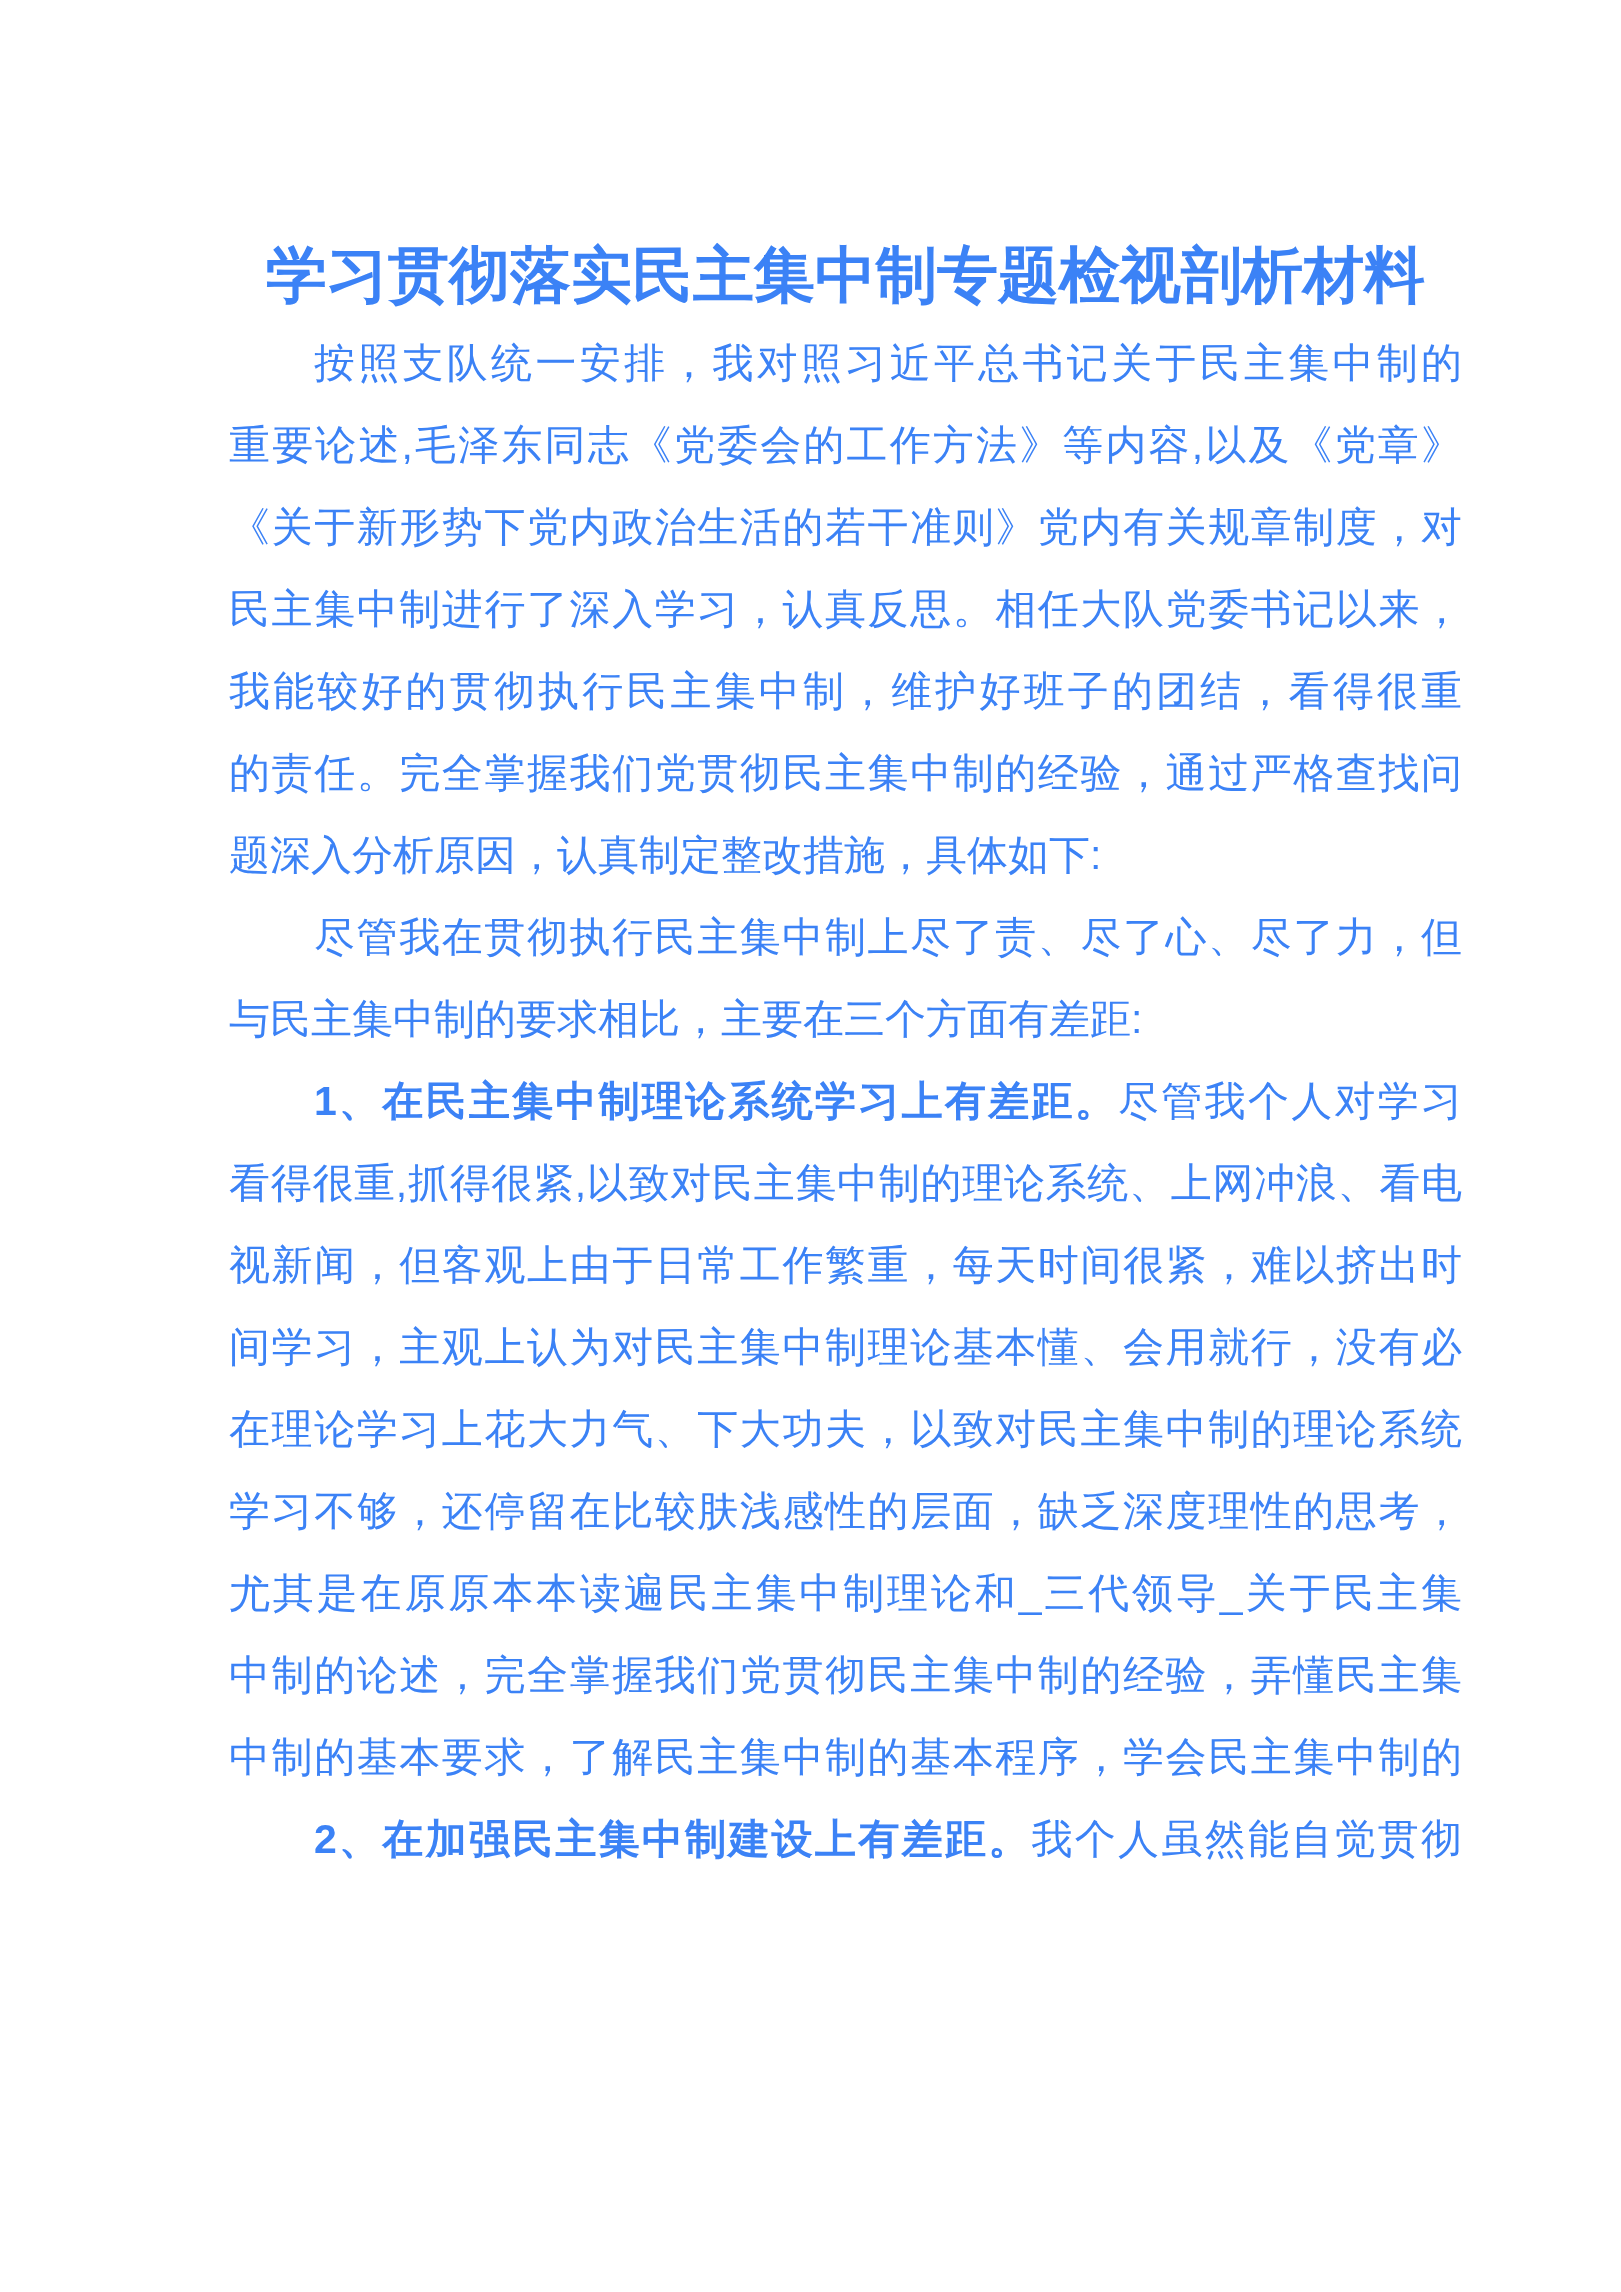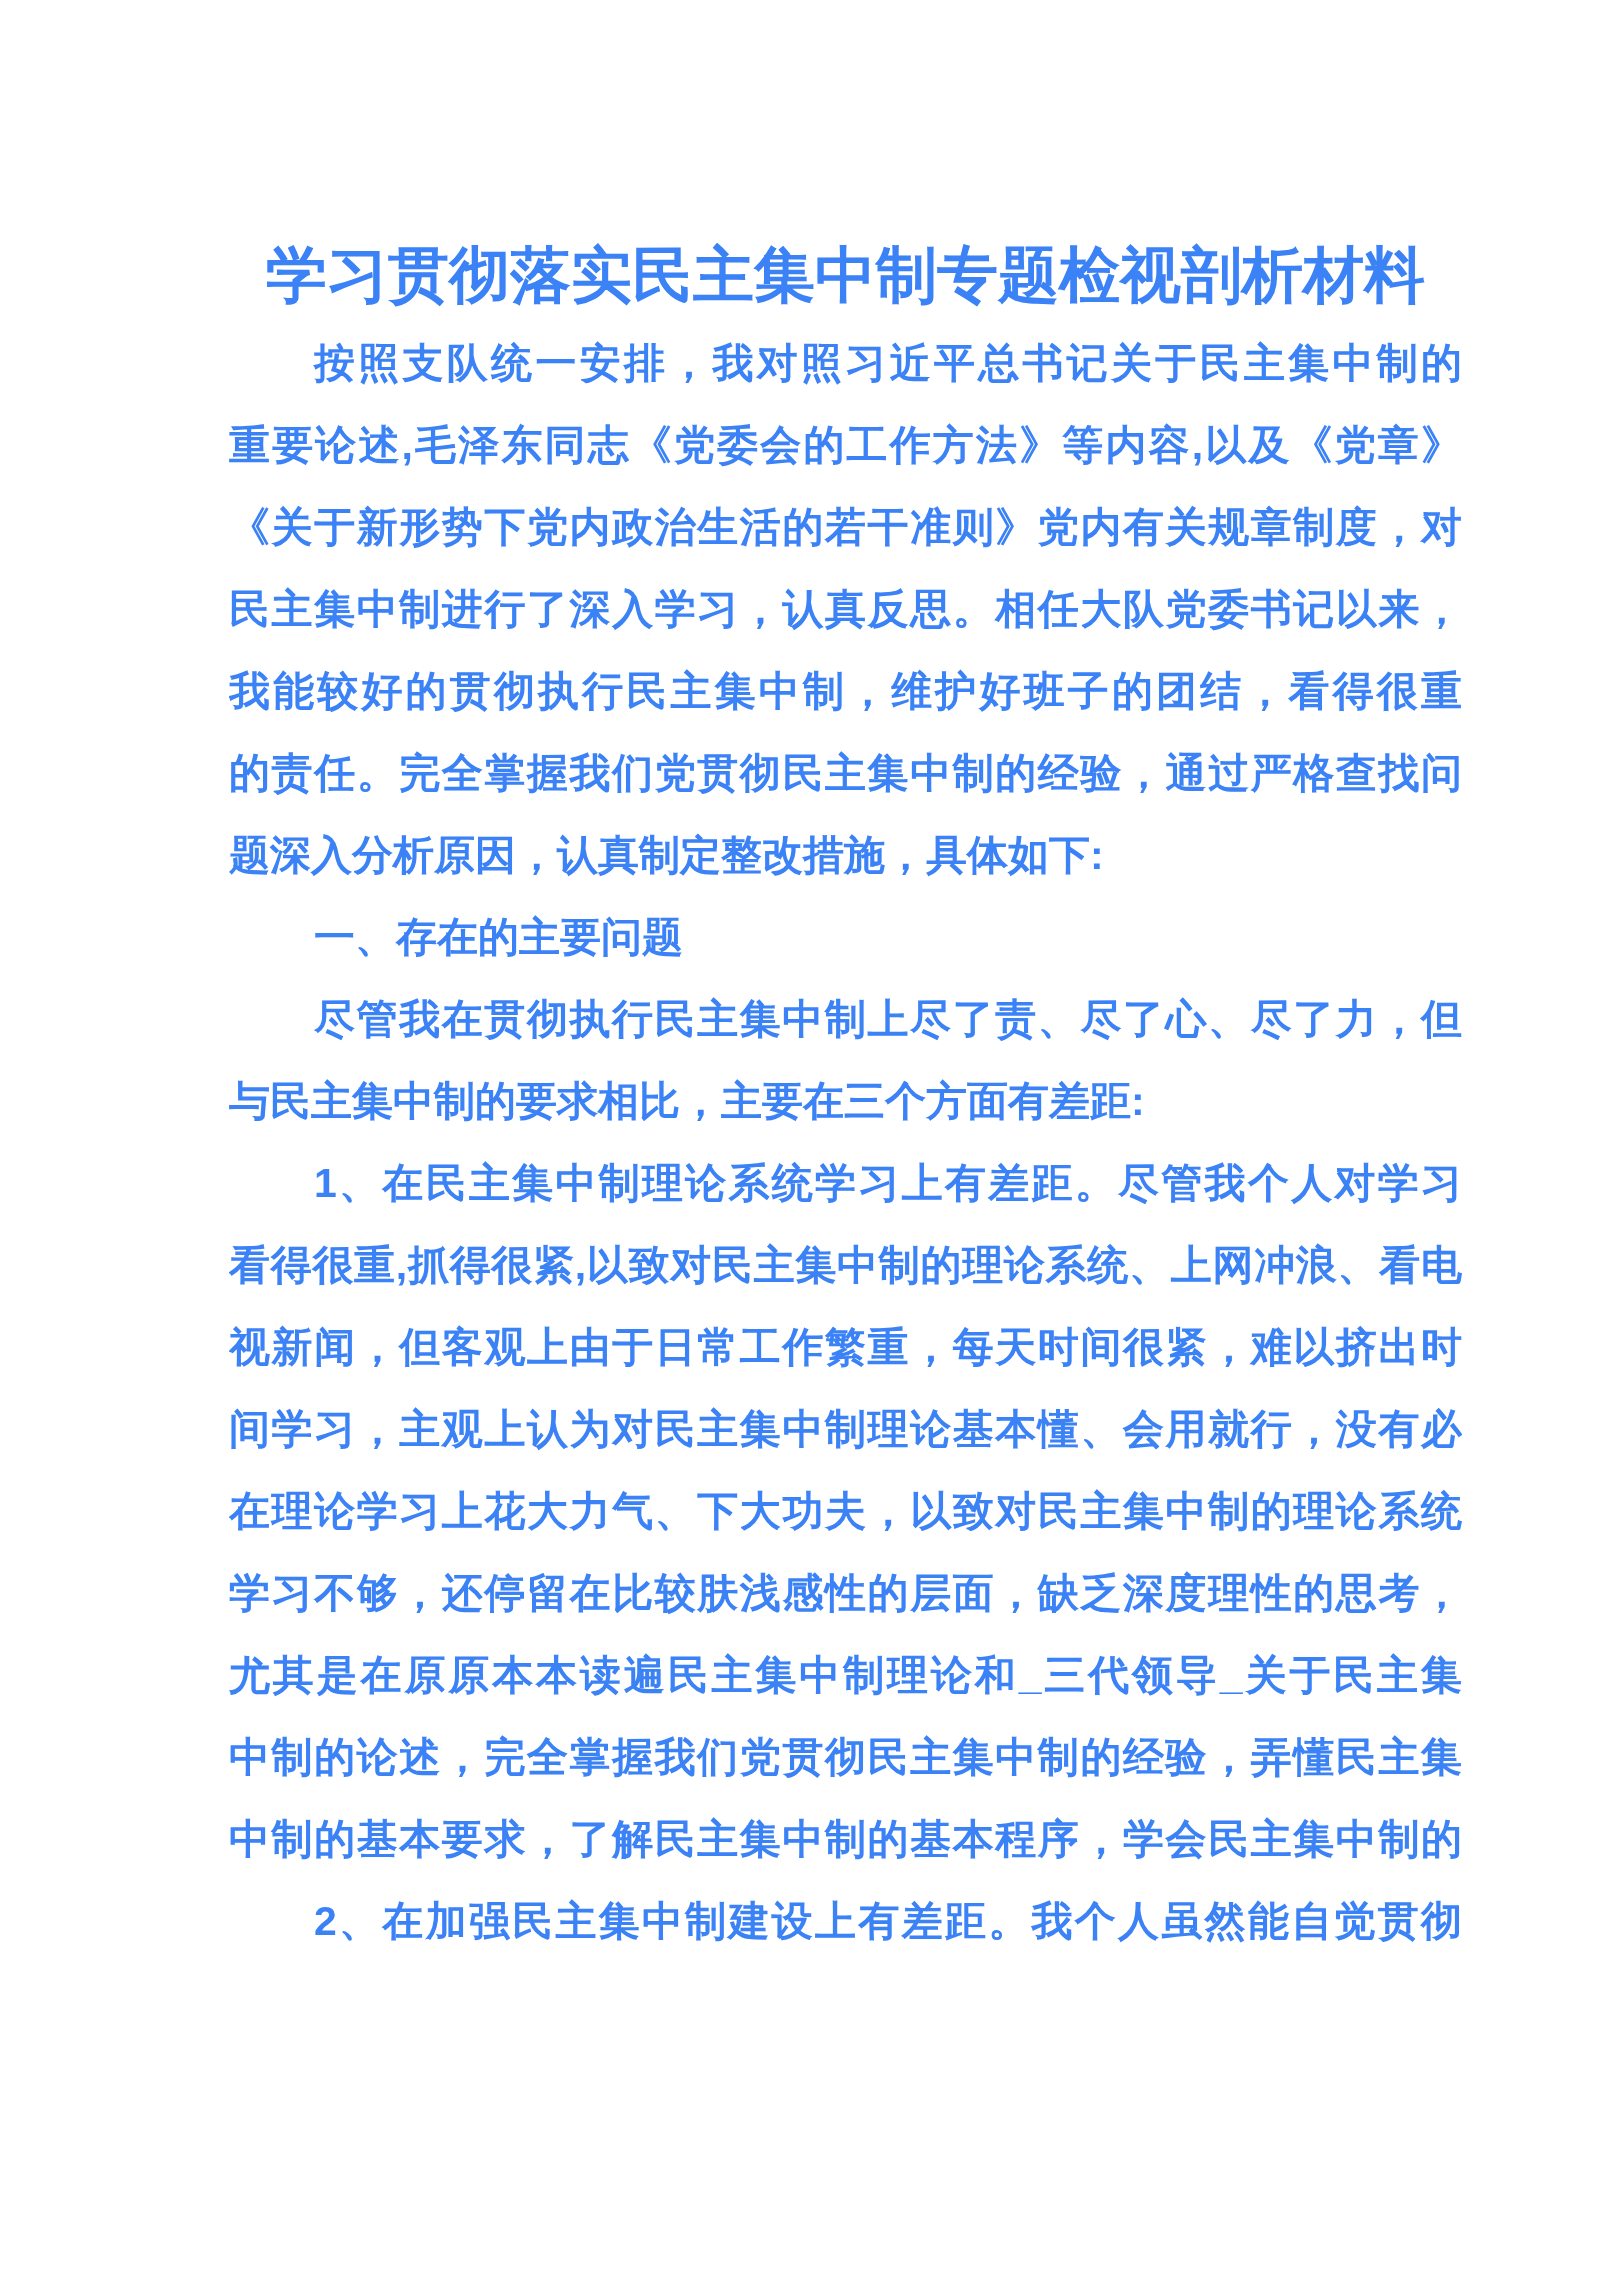--- a/index.html
+++ b/index.html
@@ -37,41 +37,40 @@
     text-justify: inter-character;
     overflow: hidden;
   }
   .line.justify {
     text-align-last: justify;
   }
   .line.indent {
     padding-left: 85px;
   }
   .run {
-    font-weight: 700;
+    font-weight: 400;
   }
   .run.bold {
     font-weight: 700;
   }
 </style>
 </head>
 <body>
 
 <div class="page">
   <div class="content">
     <h1 class="doc-title">学习贯彻落实民主集中制专题检视剖析材料</h1>
     <div>
         <div class="line indent justify"><span class="run">按照支队统一安排，我对照习近平总书记关于民主集中制的</span></div>
         <div class="line justify"><span class="run">重要论述,毛泽东同志《党委会的工作方法》等内容,以及《党章》</span></div>
         <div class="line justify"><span class="run">《关于新形势下党内政治生活的若干准则》党内有关规章制度，对</span></div>
         <div class="line justify"><span class="run">民主集中制进行了深入学习，认真反思。相任大队党委书记以来，</span></div>
         <div class="line justify"><span class="run">我能较好的贯彻执行民主集中制，维护好班子的团结，看得很重</span></div>
         <div class="line justify"><span class="run">的责任。完全掌握我们党贯彻民主集中制的经验，通过严格查找问</span></div>
         <div class="line"><span class="run">题深入分析原因，认真制定整改措施，具体如下:</span></div>
-        <div class="line indent"><span class="run">一、存在的主要问题</span></div>
         <div class="line indent justify"><span class="run">尽管我在贯彻执行民主集中制上尽了责、尽了心、尽了力，但</span></div>
         <div class="line"><span class="run">与民主集中制的要求相比，主要在三个方面有差距:</span></div>
         <div class="line indent justify"><span class="run bold">1、在民主集中制理论系统学习上有差距。</span><span class="run">尽管我个人对学习</span></div>
         <div class="line justify"><span class="run">看得很重,抓得很紧,以致对民主集中制的理论系统、上网冲浪、看电</span></div>
         <div class="line justify"><span class="run">视新闻，但客观上由于日常工作繁重，每天时间很紧，难以挤出时</span></div>
         <div class="line justify"><span class="run">间学习，主观上认为对民主集中制理论基本懂、会用就行，没有必</span></div>
         <div class="line justify"><span class="run">在理论学习上花大力气、下大功夫，以致对民主集中制的理论系统</span></div>
         <div class="line justify"><span class="run">学习不够，还停留在比较肤浅感性的层面，缺乏深度理性的思考，</span></div>
         <div class="line justify"><span class="run">尤其是在原原本本读遍民主集中制理论和_三代领导_关于民主集</span></div>
         <div class="line justify"><span class="run">中制的论述，完全掌握我们党贯彻民主集中制的经验，弄懂民主集</span></div>

